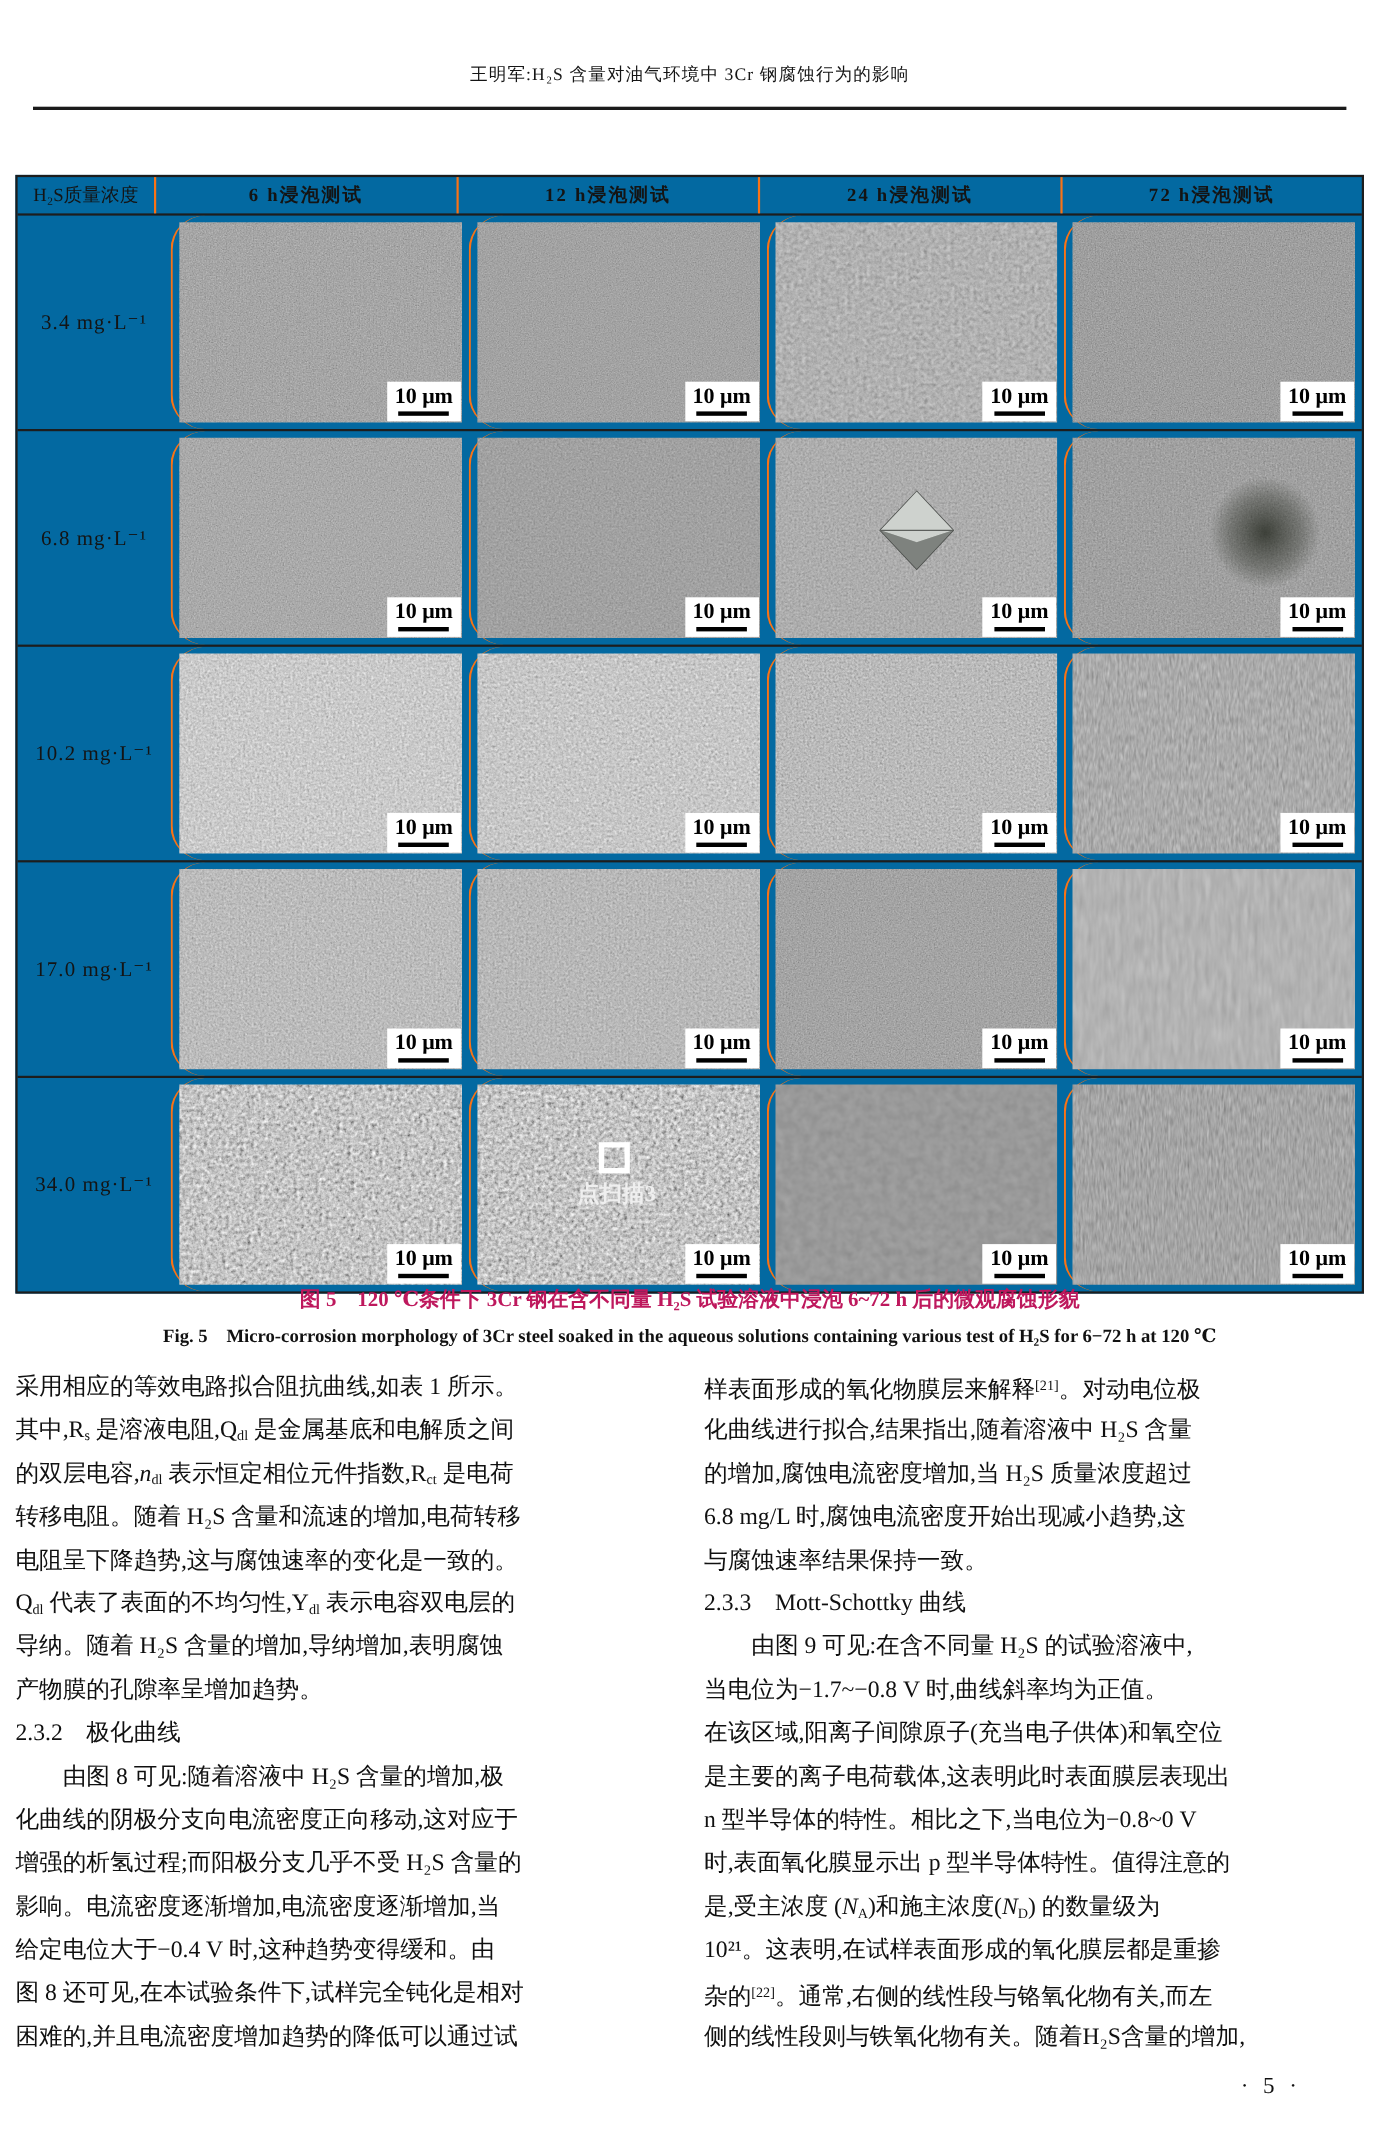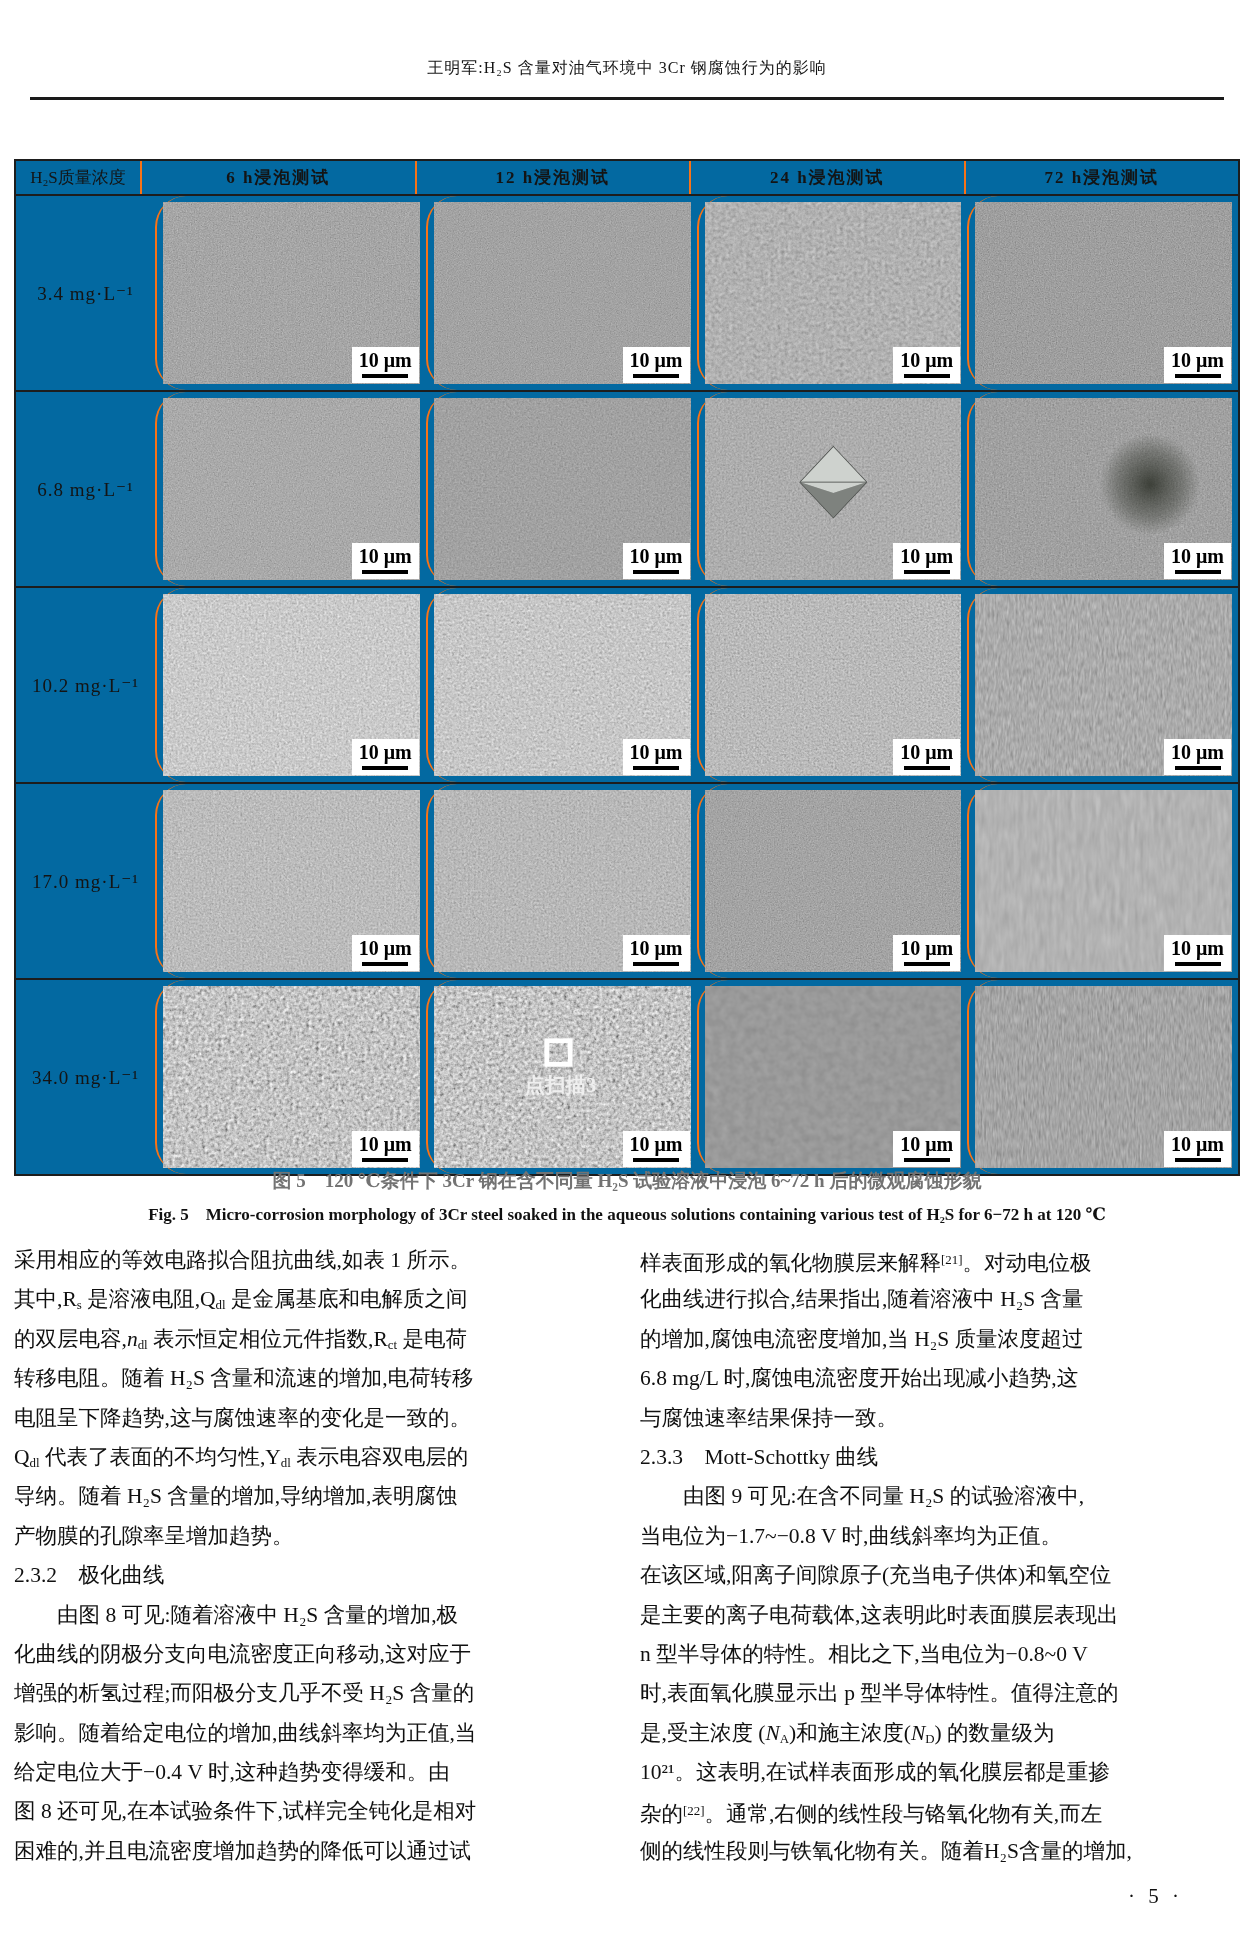--- a/index.html
+++ b/index.html
@@ -27,21 +27,21 @@
          font-size:19px;letter-spacing:1px;color:#141414;}
   .icell{flex:1;position:relative;padding:6px;box-sizing:border-box;border-radius:31px;}
   .mg{width:100%;height:100%;display:block;}
   .chip{position:absolute;right:7px;bottom:7px;background:#fff;
         padding:0 7px 5px 7px;display:flex;flex-direction:column;align-items:center;}
   .chiptext{font-size:20px;line-height:26px;color:#000;}
   .chipbar{width:46px;height:4px;background:#000;margin-top:1px;}
 
   
   .cap-zh{position:absolute;top:1168px;left:0;width:100%;text-align:center;
-          font-weight:bold;font-size:19px;color:#737373;}
+          font-weight:bold;font-size:19px;color:#be185d;}
   .cap-en{position:absolute;top:1203px;left:0;width:100%;text-align:center;
           font-weight:bold;font-size:17px;color:#111;}
 
   
   .col{position:absolute;top:1241px;width:600px;font-size:21.5px;color:#101010;}
   .col-left{left:14px;}
   .col-right{left:640px;}
   .tline{height:39.4px;line-height:39.4px;white-space:nowrap;}
   .tline sub{font-size:0.6em;vertical-align:-0.25em;}
   .tline sup{font-size:0.6em;vertical-align:0.5em;}
@@ -464,21 +464,21 @@
       <div class="tline">的双层电容,<i>n</i><sub>dl</sub> 表示恒定相位元件指数,R<sub>ct</sub> 是电荷</div>
       <div class="tline">转移电阻。随着 H₂S 含量和流速的增加,电荷转移</div>
       <div class="tline">电阻呈下降趋势,这与腐蚀速率的变化是一致的。</div>
       <div class="tline">Q<sub>dl</sub> 代表了表面的不均匀性,Y<sub>dl</sub> 表示电容双电层的</div>
       <div class="tline">导纳。随着 H₂S 含量的增加,导纳增加,表明腐蚀</div>
       <div class="tline">产物膜的孔隙率呈增加趋势。</div>
       <div class="tline">2.3.2　极化曲线</div>
       <div class="tline">　　由图 8 可见:随着溶液中 H₂S 含量的增加,极</div>
       <div class="tline">化曲线的阴极分支向电流密度正向移动,这对应于</div>
       <div class="tline">增强的析氢过程;而阳极分支几乎不受 H₂S 含量的</div>
-      <div class="tline">影响。随着给定电位的增加,曲线斜率均为正值,当</div>
+      <div class="tline">影响。电流密度逐渐增加,电流密度逐渐增加,当</div>
       <div class="tline">给定电位大于−0.4 V 时,这种趋势变得缓和。由</div>
       <div class="tline">图 8 还可见,在本试验条件下,试样完全钝化是相对</div>
       <div class="tline">困难的,并且电流密度增加趋势的降低可以通过试</div>
     </div>
   <div class="col col-right">
       <div class="tline">样表面形成的氧化物膜层来解释<sup>[21]</sup>。对动电位极</div>
       <div class="tline">化曲线进行拟合,结果指出,随着溶液中 H₂S 含量</div>
       <div class="tline">的增加,腐蚀电流密度增加,当 H₂S 质量浓度超过</div>
       <div class="tline">6.8 mg/L 时,腐蚀电流密度开始出现减小趋势,这</div>
       <div class="tline">与腐蚀速率结果保持一致。</div>

